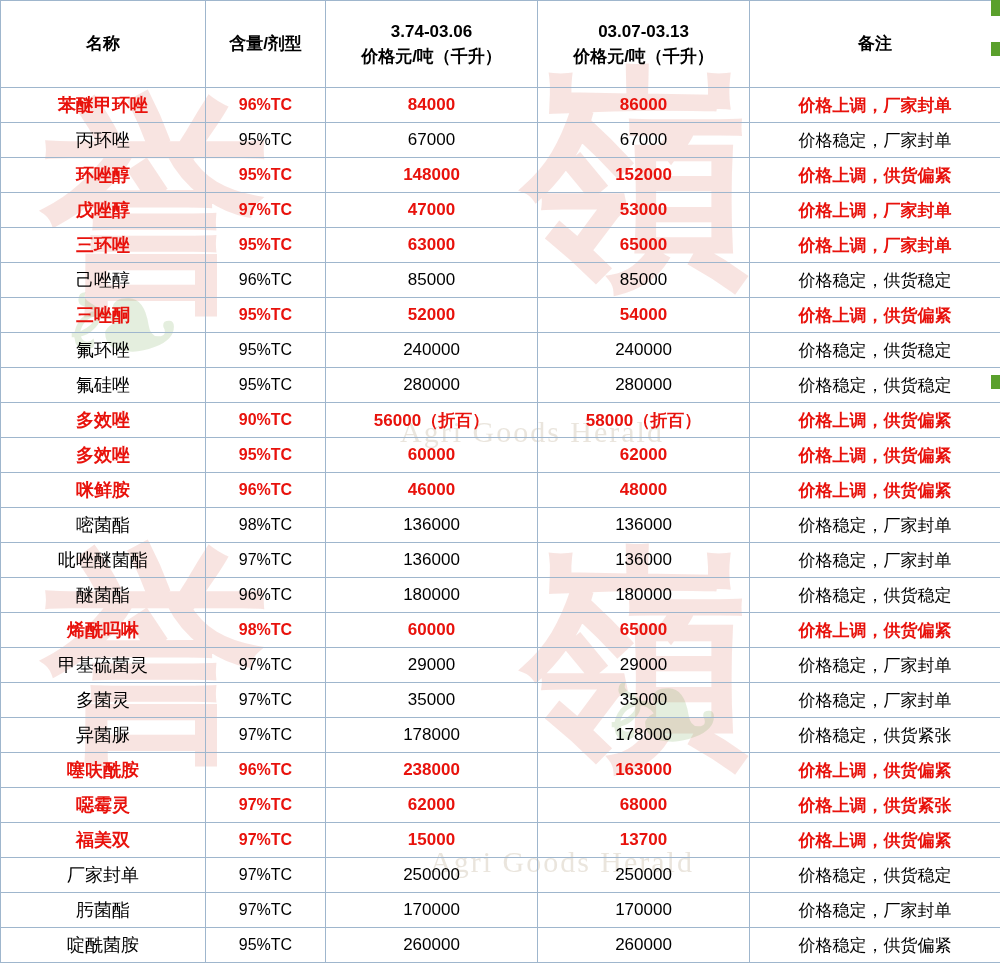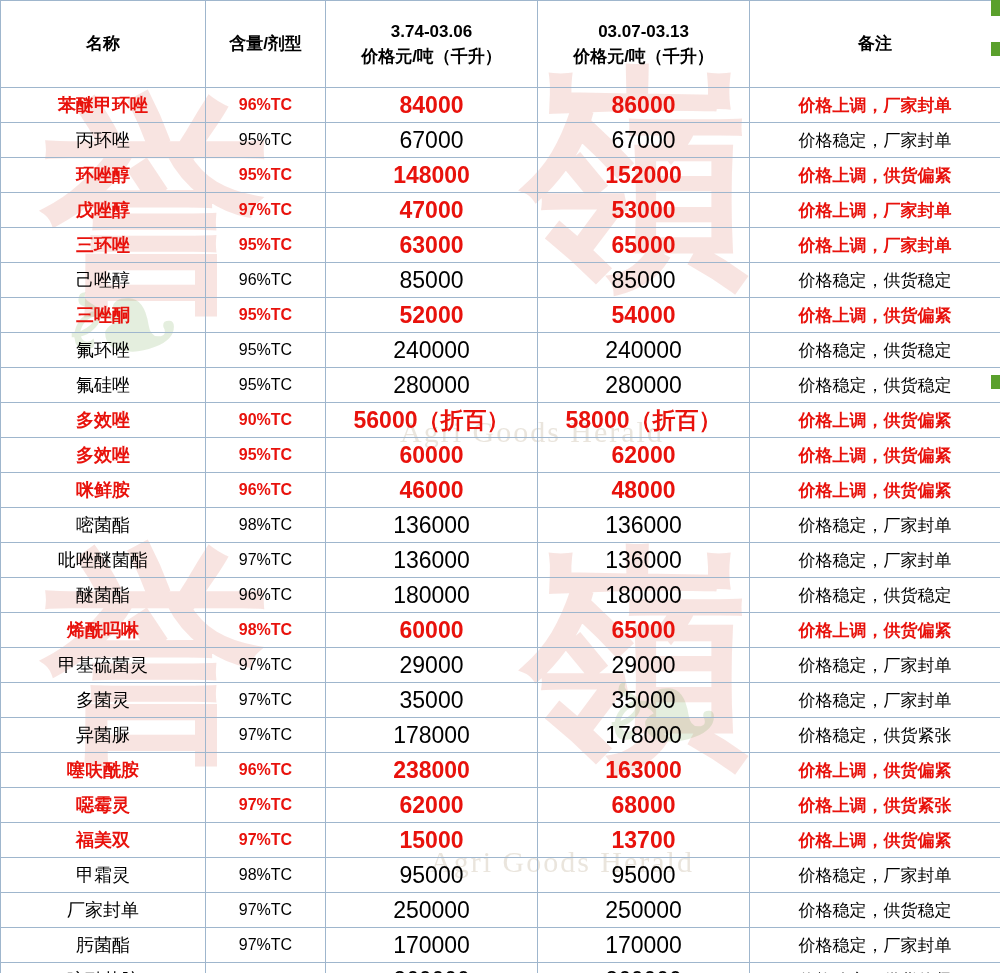--- a/index.html
+++ b/index.html
@@ -88,21 +88,21 @@
 
   col.c-name   { width: 205px; }
   col.c-conc   { width: 120px; }
   col.c-p1     { width: 212px; }
   col.c-p2     { width: 212px; }
   col.c-note   { width: 251px; }
 
   tbody tr { height: 35px; }
   tbody td.name { font-size: 18px; }
   tbody td.conc { font-size: 16px; }
-  tbody td.price { font-size: 23px; }
+  tbody td.price { font-size: 17px; }
   tbody td.note { font-size: 17px; }
 
   tr.hl td {
     color: #e8120c;
     font-weight: bold;
   }
   tr.plain td {
     color: #000000;
     font-weight: normal;
   }
@@ -307,27 +307,20 @@
           <td class="note">价格上调，供货紧张</td>
         </tr>
         <tr class="hl">
           <td class="name">福美双</td>
           <td class="conc">97%TC</td>
           <td class="price">15000</td>
           <td class="price">13700</td>
           <td class="note">价格上调，供货偏紧</td>
         </tr>
         <tr class="plain">
-          <td class="name">甲霜灵</td>
-          <td class="conc">98%TC</td>
-          <td class="price">95000</td>
-          <td class="price">95000</td>
-          <td class="note">价格稳定，厂家封单</td>
-        </tr>
-        <tr class="plain">
           <td class="name">厂家封单</td>
           <td class="conc">97%TC</td>
           <td class="price">250000</td>
           <td class="price">250000</td>
           <td class="note">价格稳定，供货稳定</td>
         </tr>
         <tr class="plain">
           <td class="name">肟菌酯</td>
           <td class="conc">97%TC</td>
           <td class="price">170000</td>

